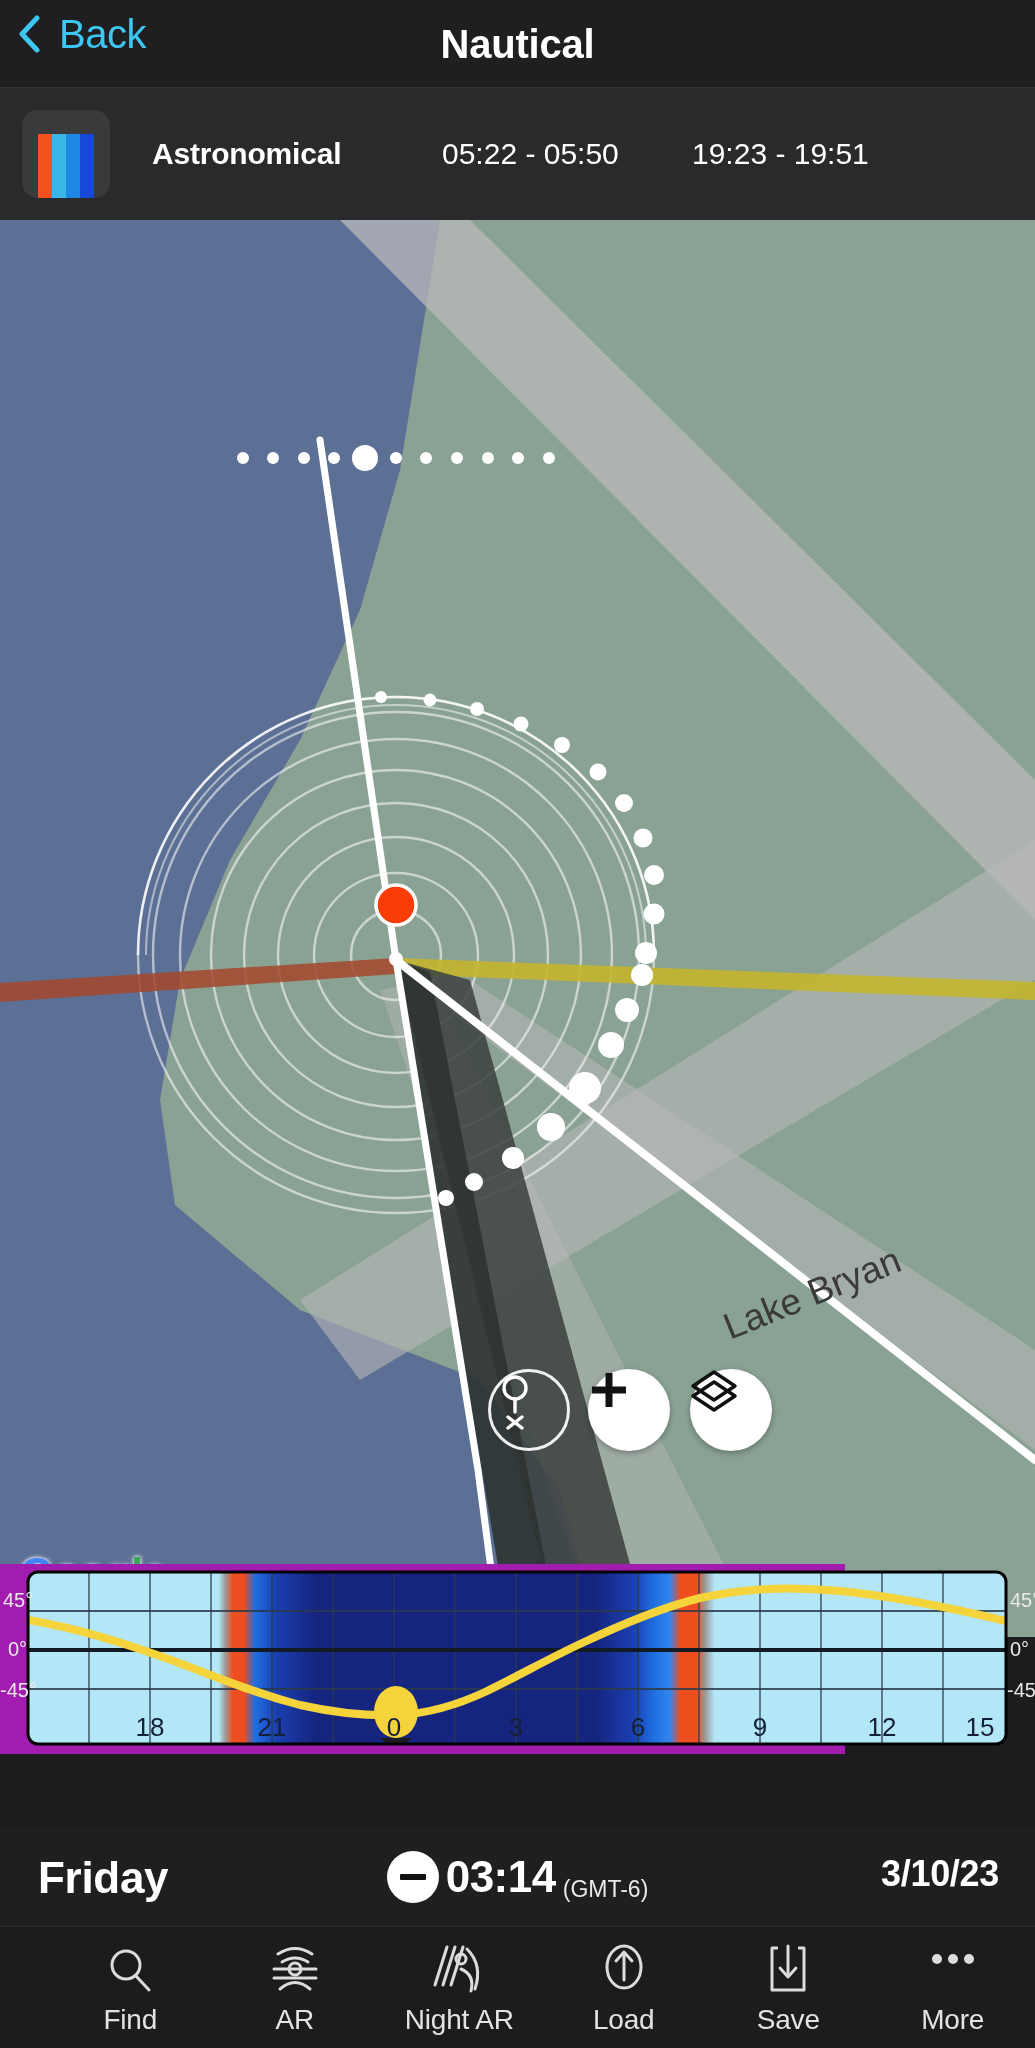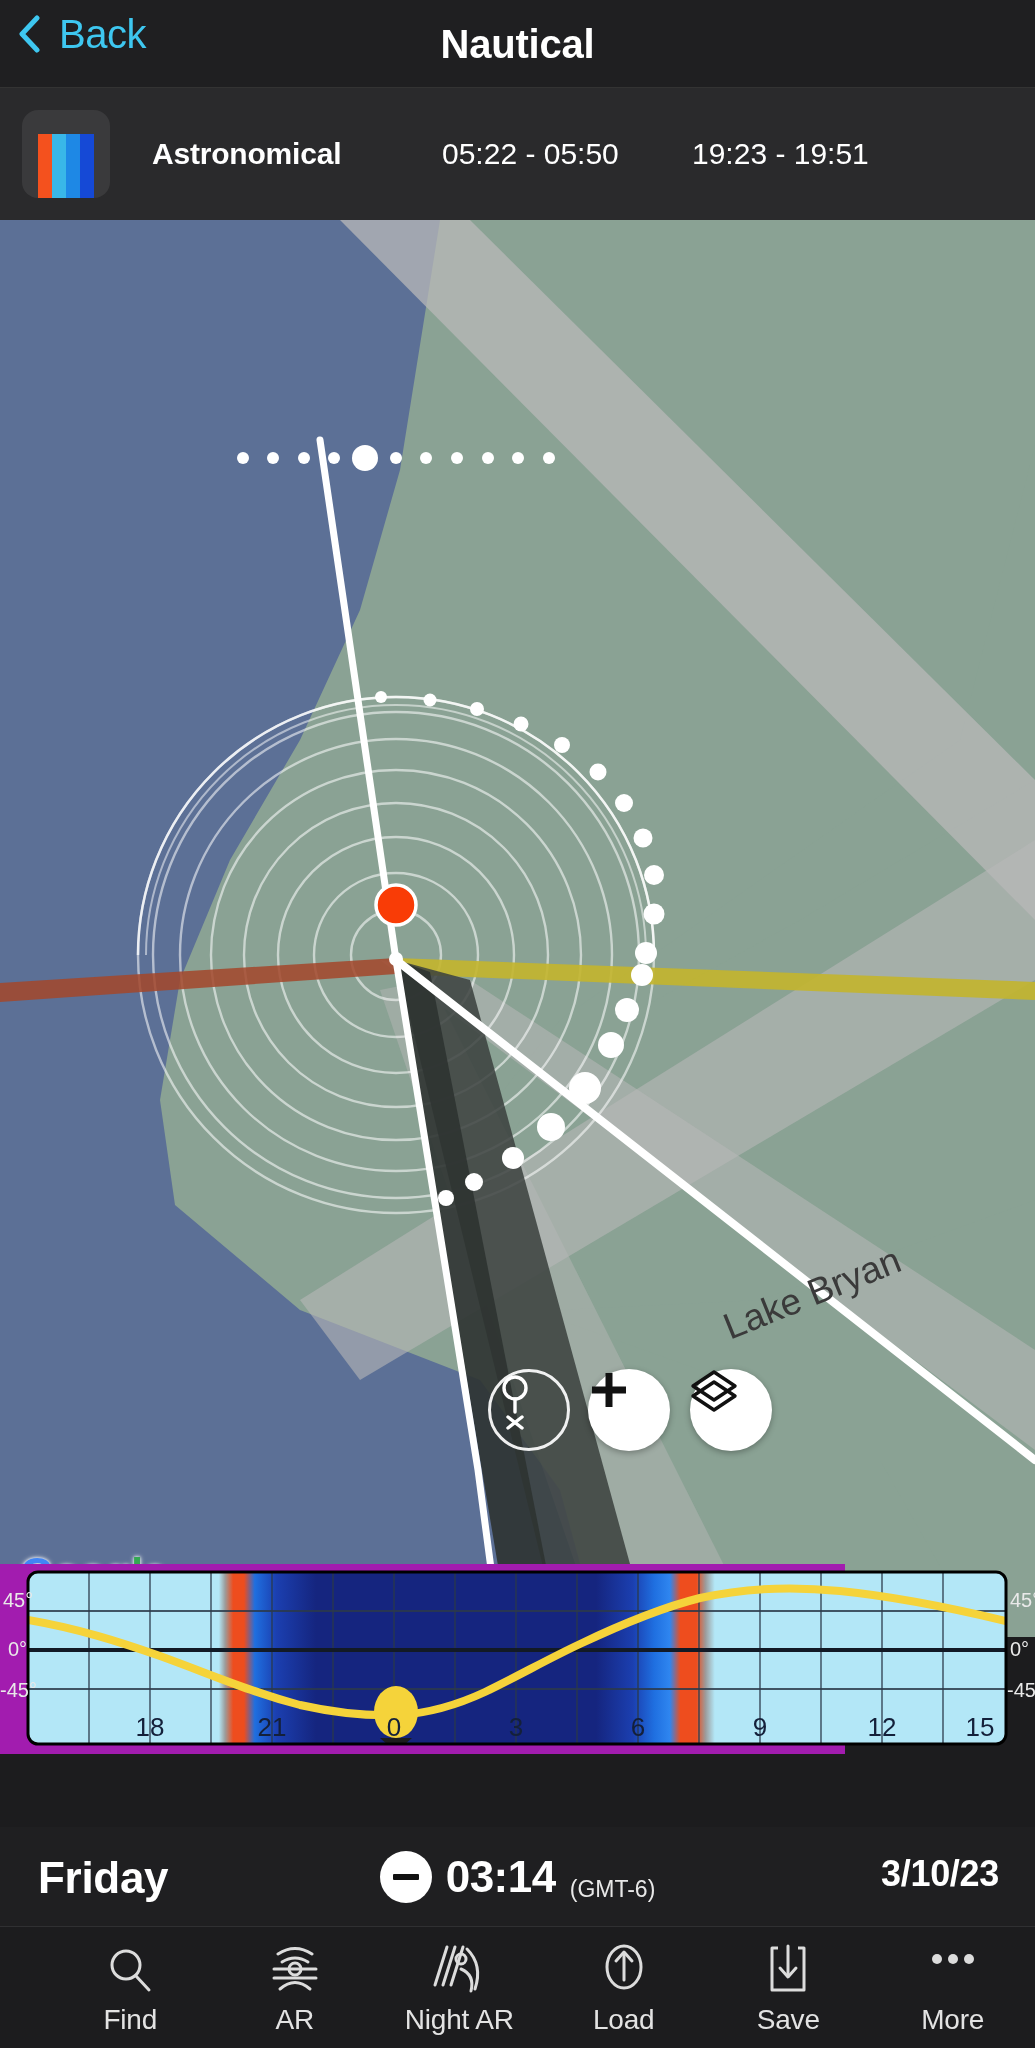--- a/index.html
+++ b/index.html
@@ -98,21 +98,21 @@
   .timebar{
     position:absolute; left:0; top:1827px; width:1035px; height:100px;
     background:#1f1f21; border-bottom:1px solid #303032;
   }
   .tb-day{
     position:absolute; left:38px; top:26px; color:#fff;
     font-size:44px; font-weight:bold; letter-spacing:-0.3px;
   }
   .tb-center{
     position:absolute; left:0; top:0; width:1035px; height:100px;
-    display:flex; align-items:center; justify-content:center; gap:14px;
+    display:flex; align-items:center; justify-content:center; gap:7px;
   }
   .tb-minus{
     width:52px; height:52px; border-radius:50%; background:#fff;
     display:flex; align-items:center; justify-content:center; cursor:pointer;
     flex:0 0 auto;
   }
   .tb-minus i{ display:block; width:26px; height:6px; background:#111; border-radius:1px; }
   .tb-time{ color:#fff; font-size:44px; font-weight:bold; letter-spacing:-0.5px; }
   .tb-tz{ color:#e8e8e8; font-size:23px; position:relative; top:12px; }
   .tb-date{

